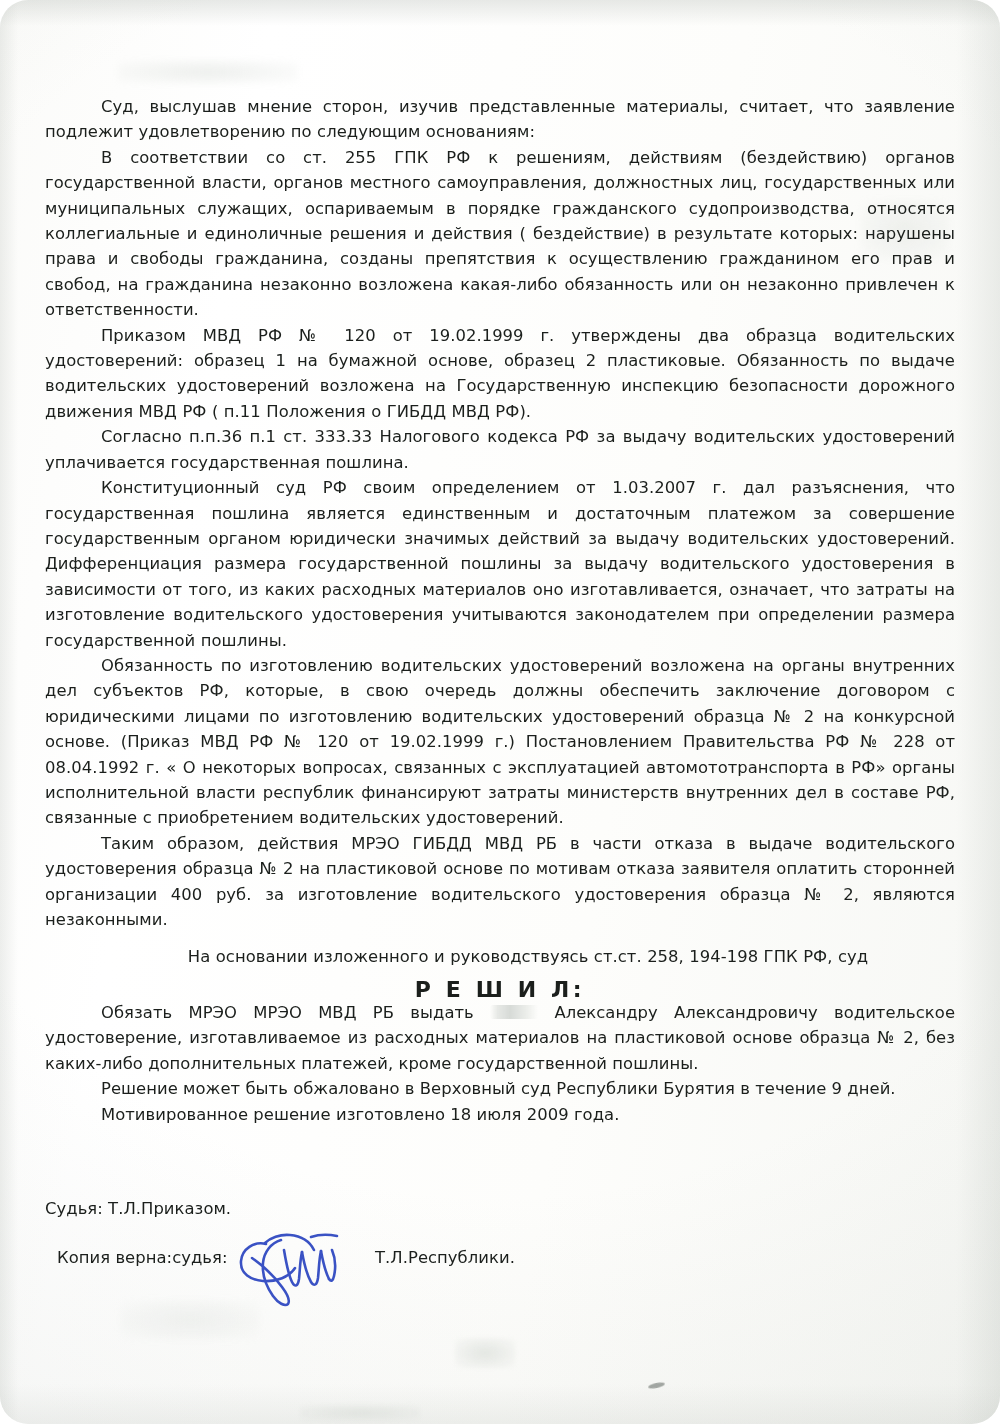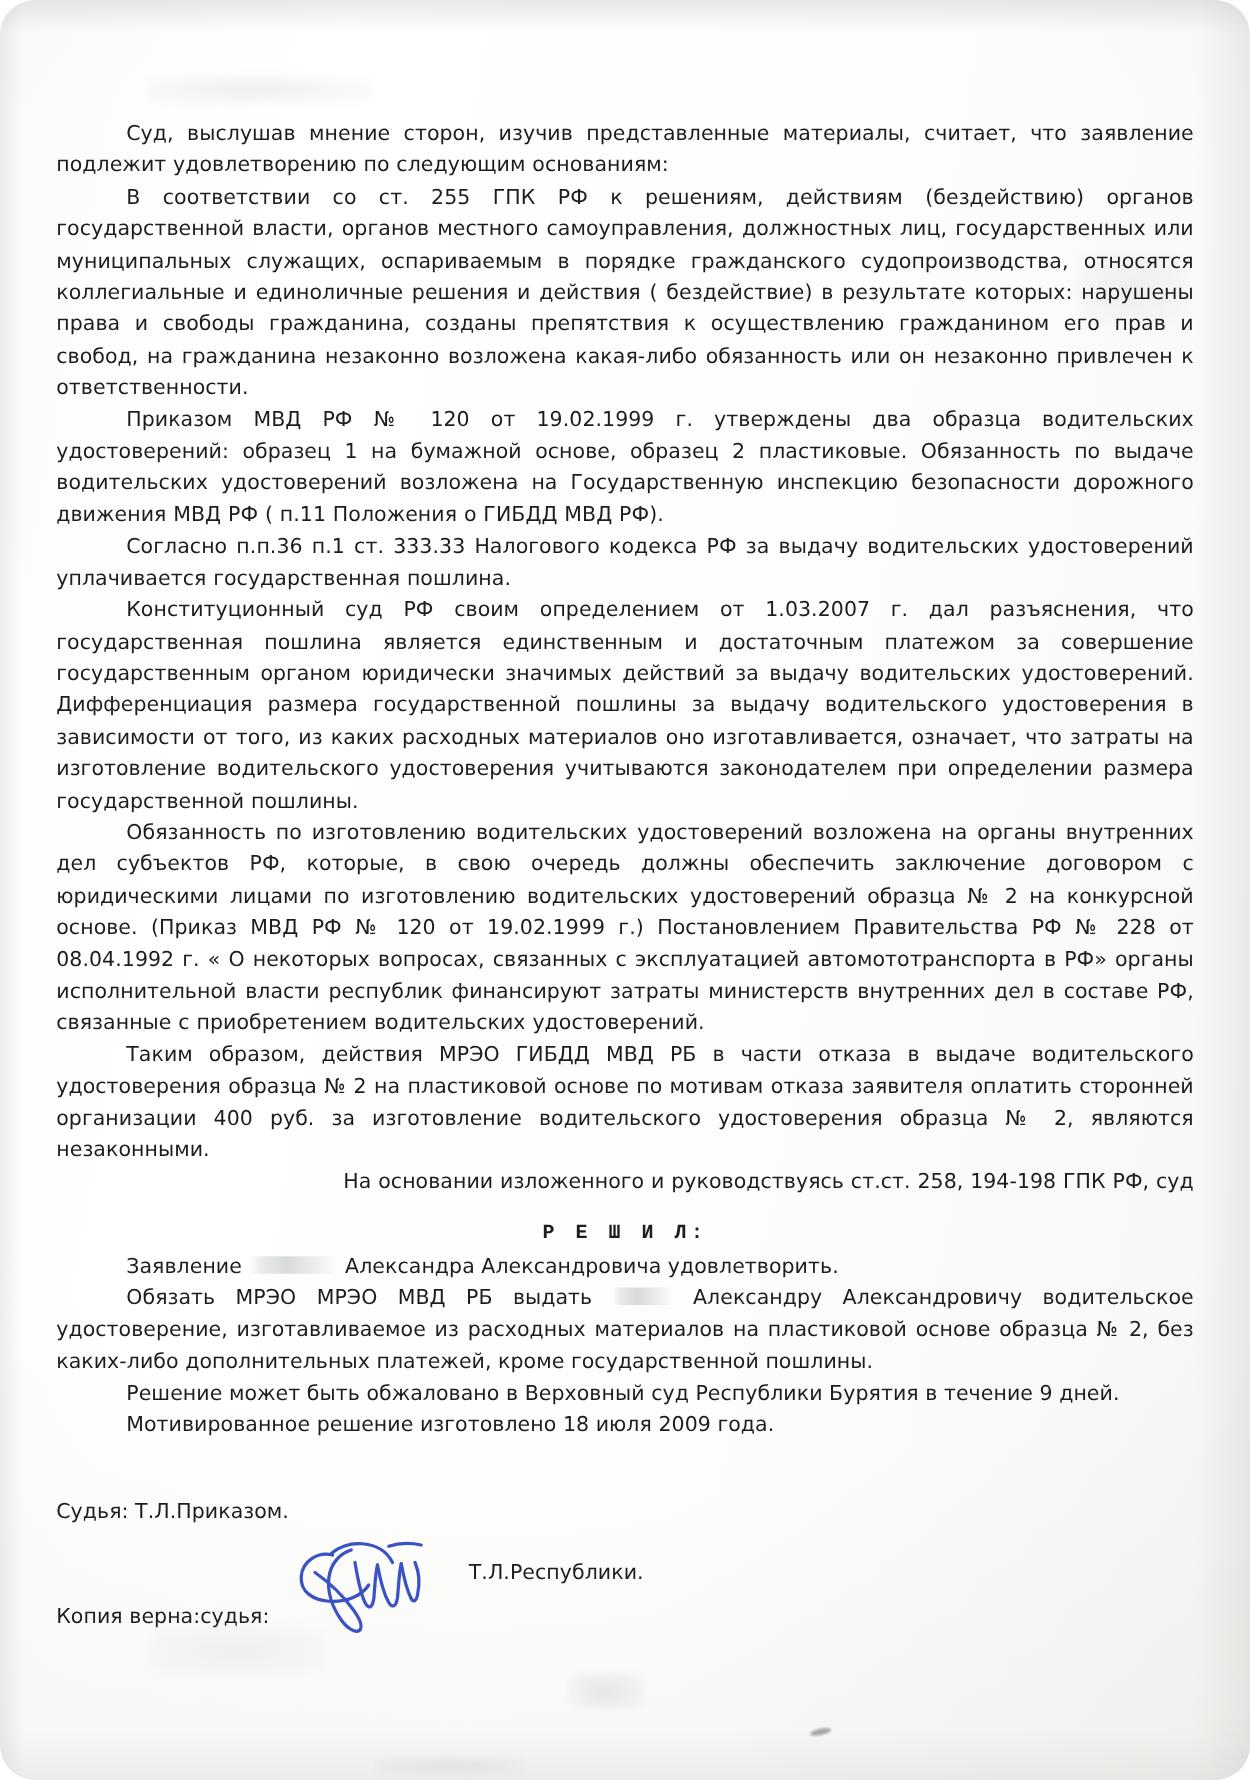--- a/index.html
+++ b/index.html
@@ -72,21 +72,22 @@
     letter-spacing: 0.05px;
     word-spacing: 0.2px;
   }
 
   .body-text p {
     margin: 0;
     text-indent: 56px;
     text-align: justify;
   }
   .body-text p:last-child {
-    text-align: right;
+    text-align: center;
+    margin-top: 12px;
   }
 
   
   .redacted {
     display: inline-block;
     width: 92px;
     height: 14px;
     vertical-align: -1px;
     background: linear-gradient(90deg,
         rgba(170,178,172,0.00) 0%,
@@ -99,25 +100,24 @@
   }
   .redacted.short { width: 48px; }
   .redacted.mid   { width: 72px; }
 
   .resolution-heading {
     position: absolute;
     left: 0;
     top: 977px;
     width: 1000px;
     text-align: center;
-    font-size: 16px;
+    font-size: 22px;
     font-weight: 600;
     letter-spacing: 3.6px;
     color: #1b1f1c;
-    font-family: Liberation Mono, monospace;
   }
 
   .decision-text {
     position: absolute;
     left: 45px;
     top: 1000px;
     width: 910px;
     font-size: 16.4px;
     line-height: 25.4px;
     text-align: justify;
@@ -143,21 +143,21 @@
     left: 45px;
     top: 1245px;
     width: 700px;
     height: 30px;
     font-size: 16.4px;
     line-height: 25.4px;
     letter-spacing: 0.05px;
   }
   .copy-certify-label {
     position: absolute;
-    left: 0; top: 0; margin-top: 35px;
+    left: 12px; top: 0;
   }
   .copy-certify-name {
     position: absolute;
     left: 330px; top: 0;
   }
 
   .signature {
     position: absolute;
     left: 232px;
     top: 1224px;
@@ -233,21 +233,20 @@
     <p>Согласно п.п.36 п.1 ст. 333.33 Налогового кодекса РФ за выдачу водительских удостоверений уплачивается государственная пошлина.</p>
     <p>Конституционный суд РФ своим определением от 1.03.2007 г. дал разъяснения, что государственная пошлина является единственным и достаточным платежом за совершение государственным органом юридически значимых действий за выдачу водительских удостоверений. Дифференциация размера государственной пошлины за выдачу водительского удостоверения в зависимости от того, из каких расходных материалов оно изготавливается, означает, что затраты на изготовление водительского удостоверения учитываются законодателем при определении размера государственной пошлины.</p>
     <p>Обязанность по изготовлению водительских удостоверений возложена на органы внутренних дел субъектов РФ, которые, в свою очередь должны обеспечить заключение договором с юридическими лицами по изготовлению водительских удостоверений образца № 2 на конкурсной основе. (Приказ МВД РФ № 120 от 19.02.1999 г.) Постановлением Правительства РФ № 228 от 08.04.1992 г. « О некоторых вопросах, связанных с эксплуатацией автомототранспорта в РФ» органы исполнительной власти республик финансируют затраты министерств внутренних дел в составе РФ, связанные с приобретением водительских удостоверений.</p>
     <p>Таким образом, действия МРЭО ГИБДД МВД РБ в части отказа в выдаче водительского удостоверения образца № 2 на пластиковой основе по мотивам отказа заявителя оплатить сторонней организации  400 руб. за изготовление водительского удостоверения образца № 2, являются незаконными.</p>
     <p>На основании изложенного и руководствуясь ст.ст. 258, 194-198 ГПК РФ, суд</p>
   </div>
 
   <div class="resolution-heading">Р Е Ш И Л:</div>
 
   <div class="decision-text">
-    <p><span>Заявление</span> <span class="redacted mid"></span> <span>Александра Александровича удовлетворить.</span></p>
     <p><span>Обязать МРЭО МРЭО МВД РБ выдать</span> <span class="redacted short"></span> <span>Александру Александровичу водительское удостоверение, изготавливаемое из расходных материалов на пластиковой основе образца № 2, без каких-либо дополнительных платежей, кроме государственной пошлины.</span></p>
     <p>Решение может быть обжаловано в Верховный суд Республики Бурятия в течение 9 дней.</p>
     <p>Мотивированное решение изготовлено 18 июля 2009 года.</p>
   </div>
 
   <div class="judge-line">Судья: Т.Л.Приказом.</div>
 
   <div class="copy-certify-row">
     <span class="copy-certify-label">Копия верна:судья:</span>
     <span class="copy-certify-name">Т.Л.Республики.</span>

